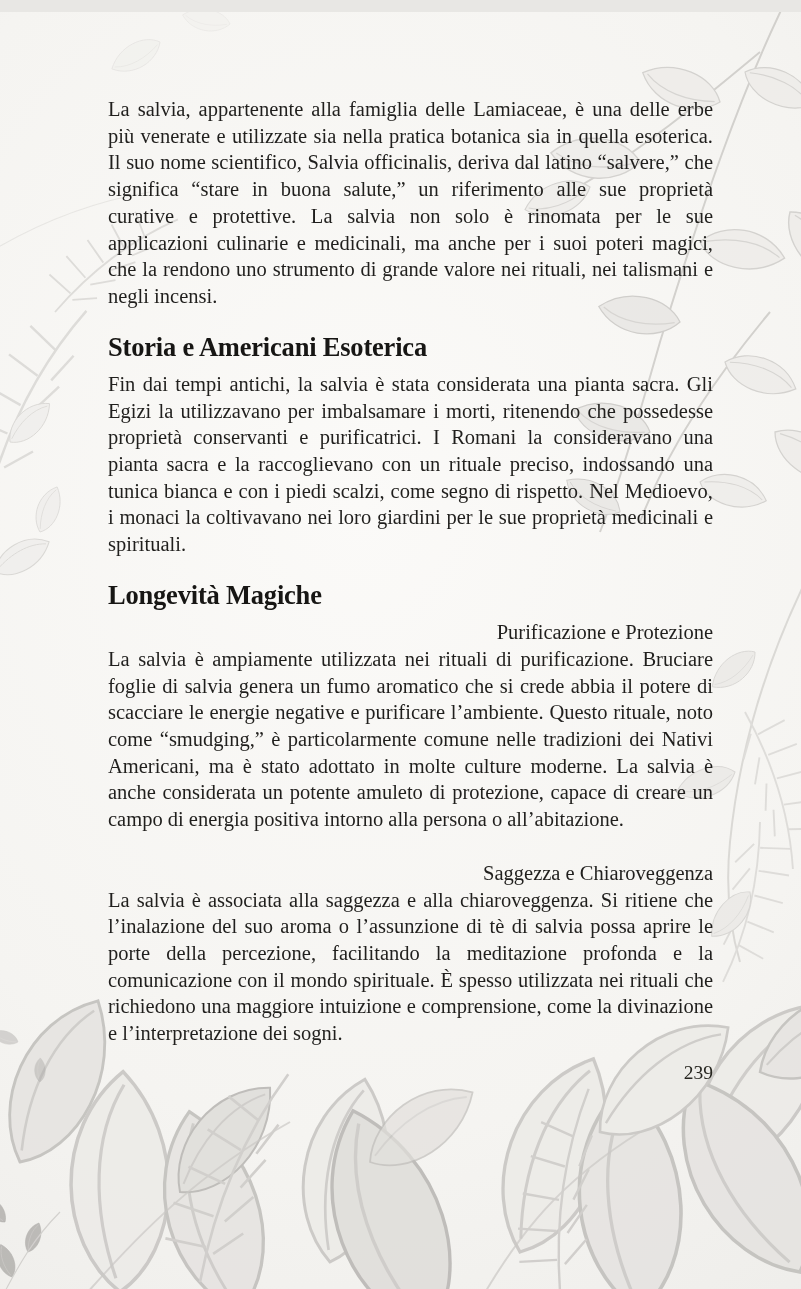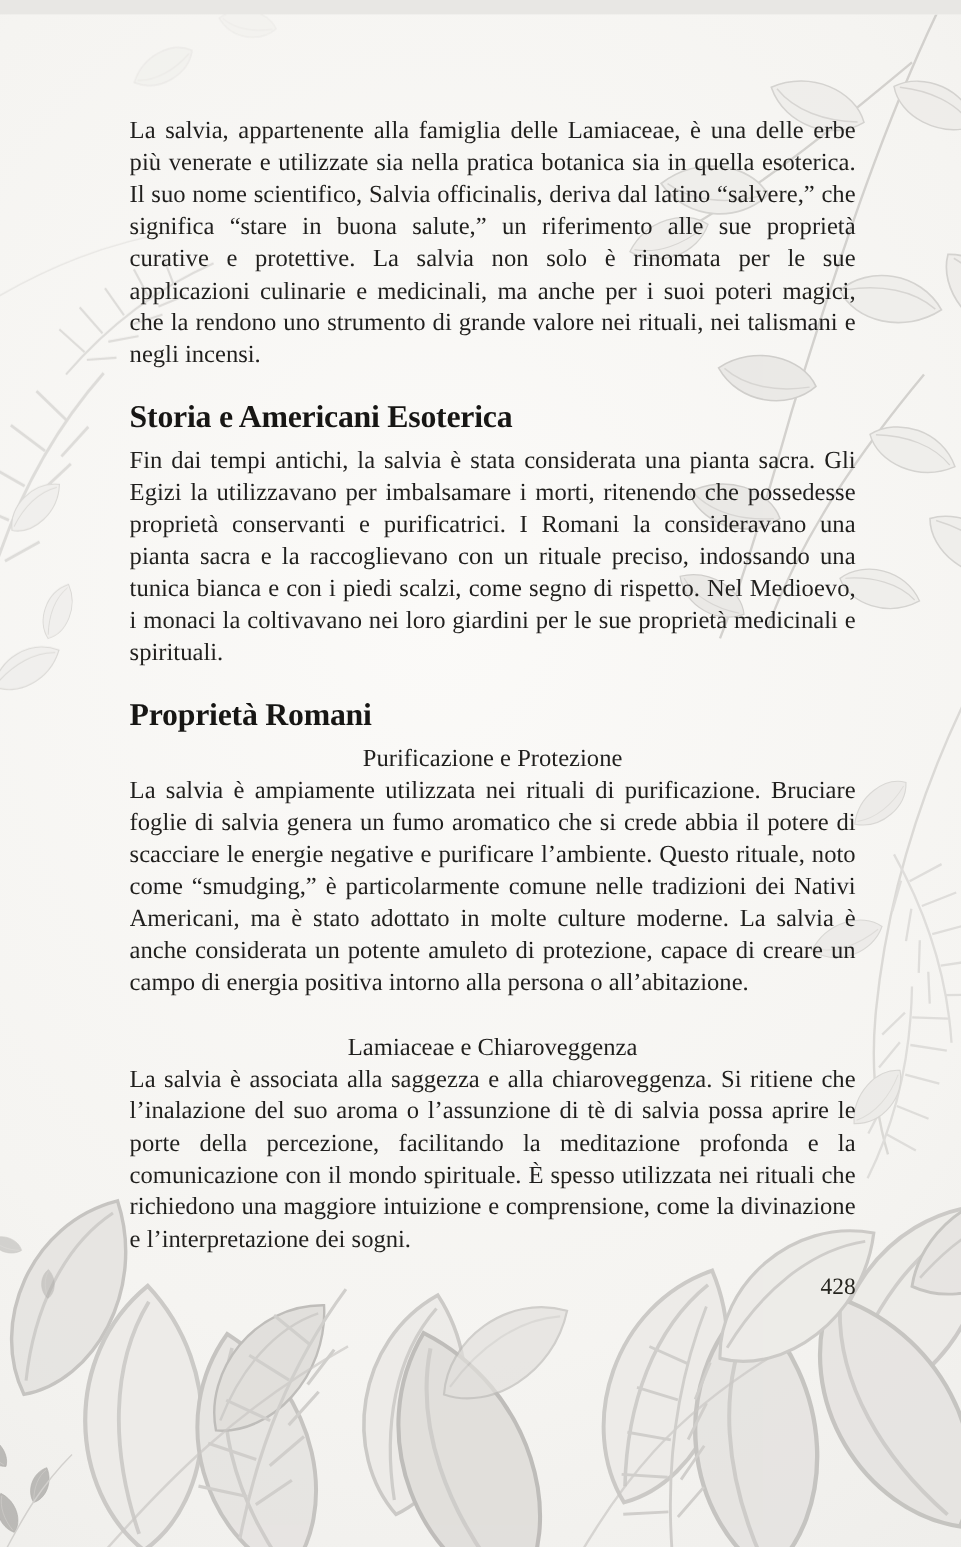--- a/index.html
+++ b/index.html
@@ -29,21 +29,21 @@
     text-align:justify;
     hyphens:auto; -webkit-hyphens:auto;
   }
   .body { text-align:justify; }
   h2 {
     font-size:26.5px; line-height:1.22; font-weight:700;
     color:#171614; letter-spacing:-0.2px;
     text-align:left;
     margin:21px 0 8px 0;
   }
-  .subhead { text-align:center; }
+  .subhead { text-align:right; }
   .subhead.gap { margin-top:27px; }
   .pagenum {
     text-align:right;
     font-size:19.5px; color:#26251f;
     margin-top:13px;
   }
 </style>
 </head>
 <body>
 
@@ -129,24 +129,24 @@
     </g>
   </svg>
 
   <main class="content">
 
     <p class="body">La salvia, appartenente alla famiglia delle Lamiaceae, è una delle erbe più venerate e utilizzate sia nella pratica botanica sia in quella esoterica. Il suo nome scientifico, Salvia officinalis, deriva dal latino “salvere,” che significa “stare in buona salute,” un riferimento alle sue proprietà curative e protettive. La salvia non solo è rinomata per le sue applicazioni culinarie e medicinali, ma anche per i suoi poteri magici, che la rendono uno strumento di grande valore nei rituali, nei talismani e negli incensi.</p>
 
     <h2>Storia e Americani Esoterica</h2>
     <p class="body">Fin dai tempi antichi, la salvia è stata considerata una pianta sacra. Gli Egizi la utilizzavano per imbalsamare i morti, ritenendo che possedesse proprietà conservanti e purificatrici. I Romani la consideravano una pianta sacra e la raccoglievano con un rituale preciso, indossando una tunica bianca e con i piedi scalzi, come segno di rispetto. Nel Medioevo, i monaci la coltivavano nei loro giardini per le sue proprietà medicinali e spirituali.</p>
 
-    <h2>Proprietà Romani</h2>
+    <h2>Longevità Magiche</h2>
 
     <p class="subhead">Purificazione e Protezione</p>
     <p class="body">La salvia è ampiamente utilizzata nei rituali di purificazione. Bruciare foglie di salvia genera un fumo aromatico che si crede abbia il potere di scacciare le energie negative e purificare l’ambiente. Questo rituale, noto come “smudging,” è particolarmente comune nelle tradizioni dei Nativi Americani, ma è stato adottato in molte culture moderne. La salvia è anche considerata un potente amuleto di protezione, capace di creare un campo di energia positiva intorno alla persona o all’abitazione.</p>
 
-    <p class="subhead gap">Lamiaceae e Chiaroveggenza</p>
+    <p class="subhead gap">Saggezza e Chiaroveggenza</p>
     <p class="body">La salvia è associata alla saggezza e alla chiaroveggenza. Si ritiene che l’inalazione del suo aroma o l’assunzione di tè di salvia possa aprire le porte della percezione, facilitando la meditazione profonda e la comunicazione con il mondo spirituale. È spesso utilizzata nei rituali che richiedono una maggiore intuizione e comprensione, come la divinazione e l’interpretazione dei sogni.</p>
 
 
-    <div class="pagenum">428</div>
+    <div class="pagenum">239</div>
   </main>
 </div>
 
 </body></html>

